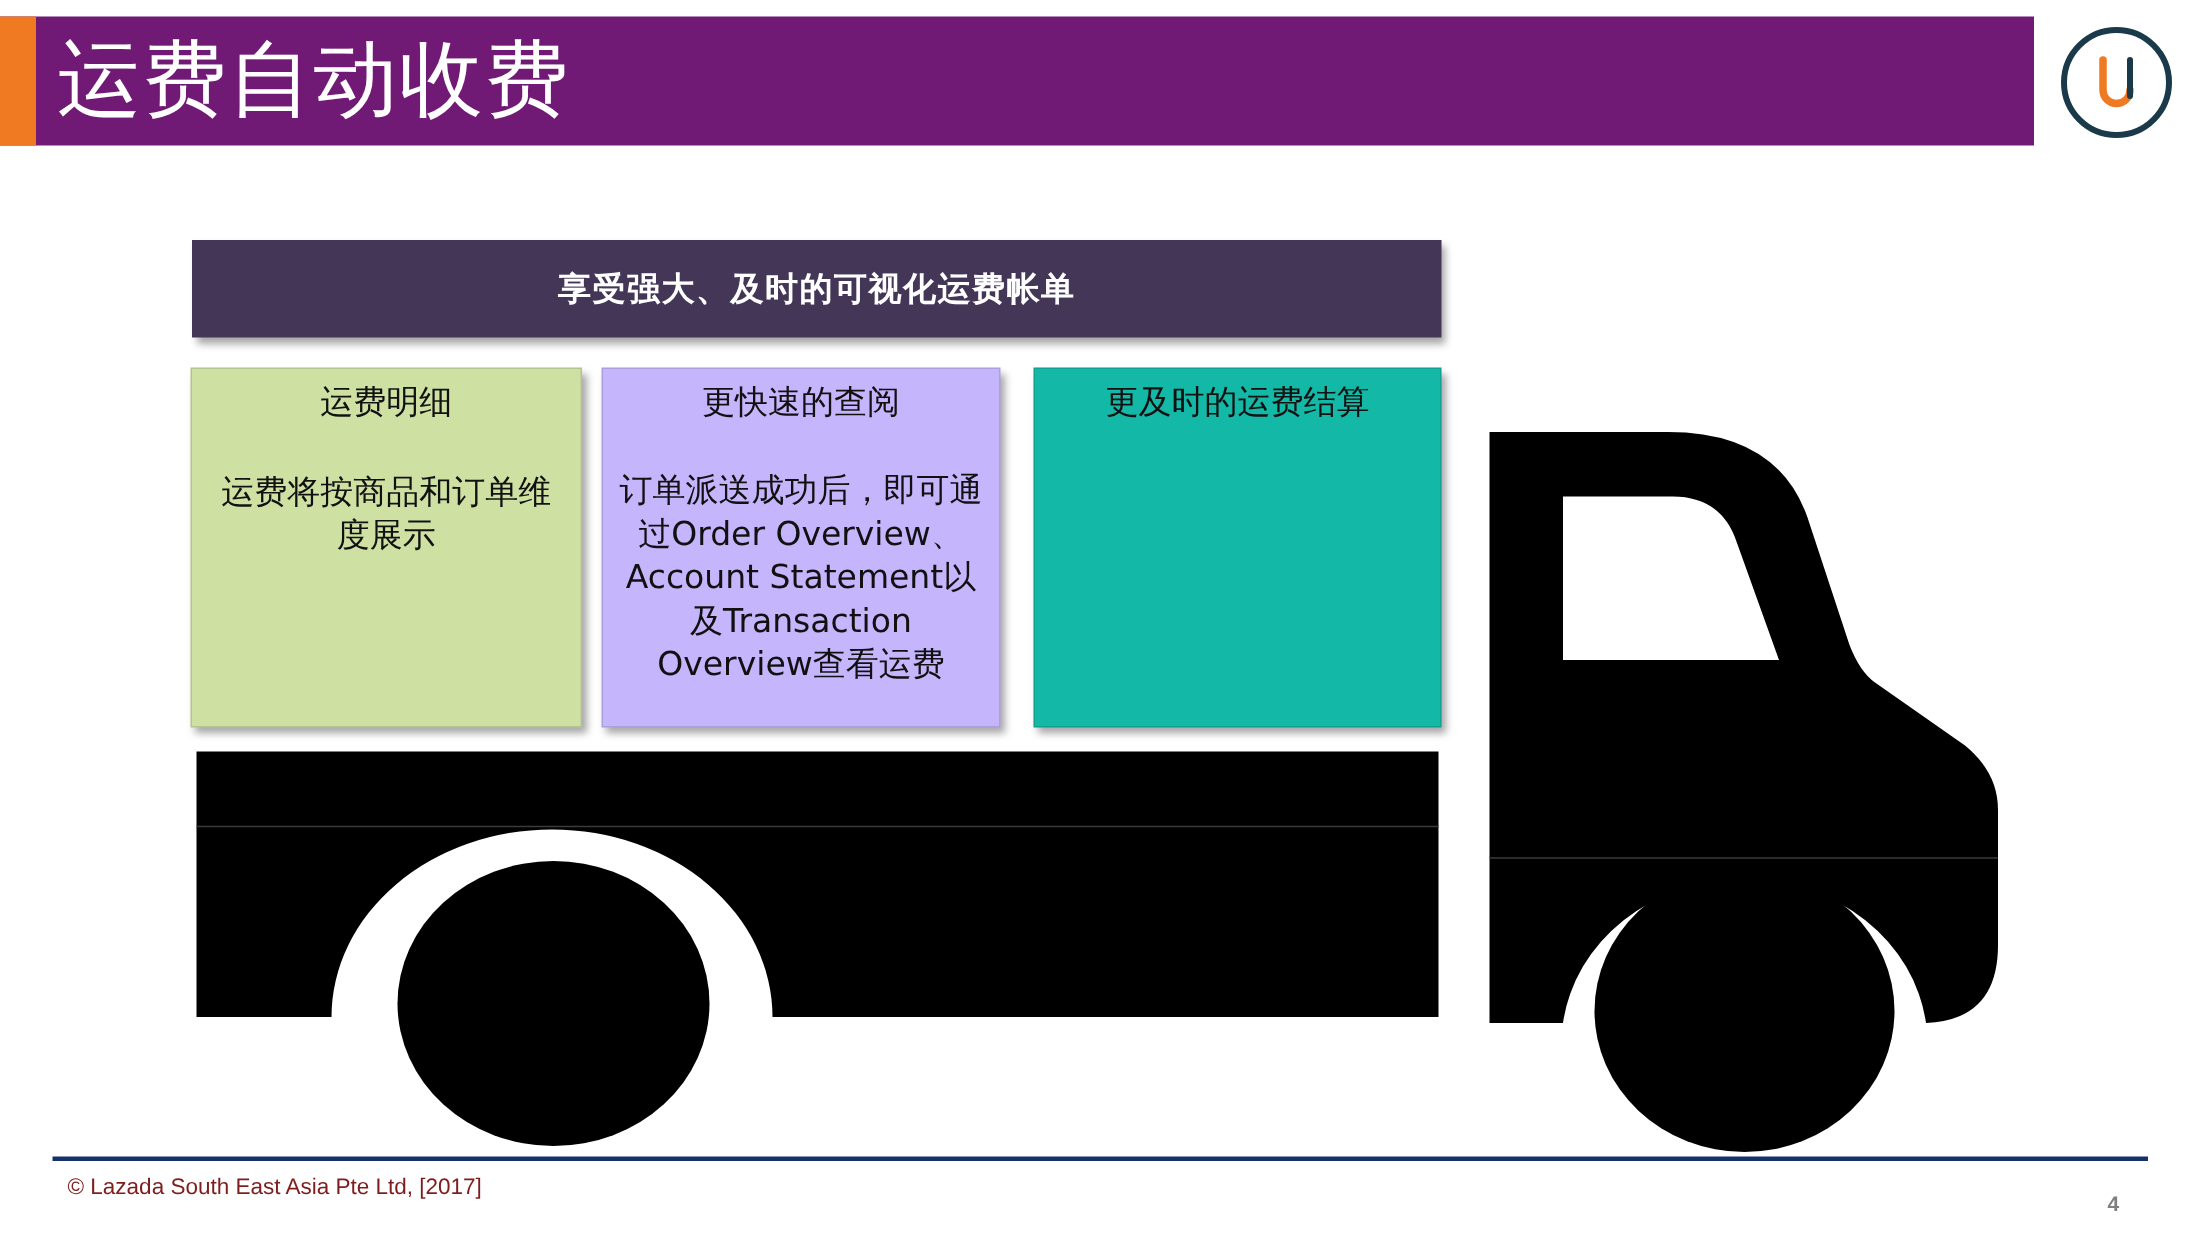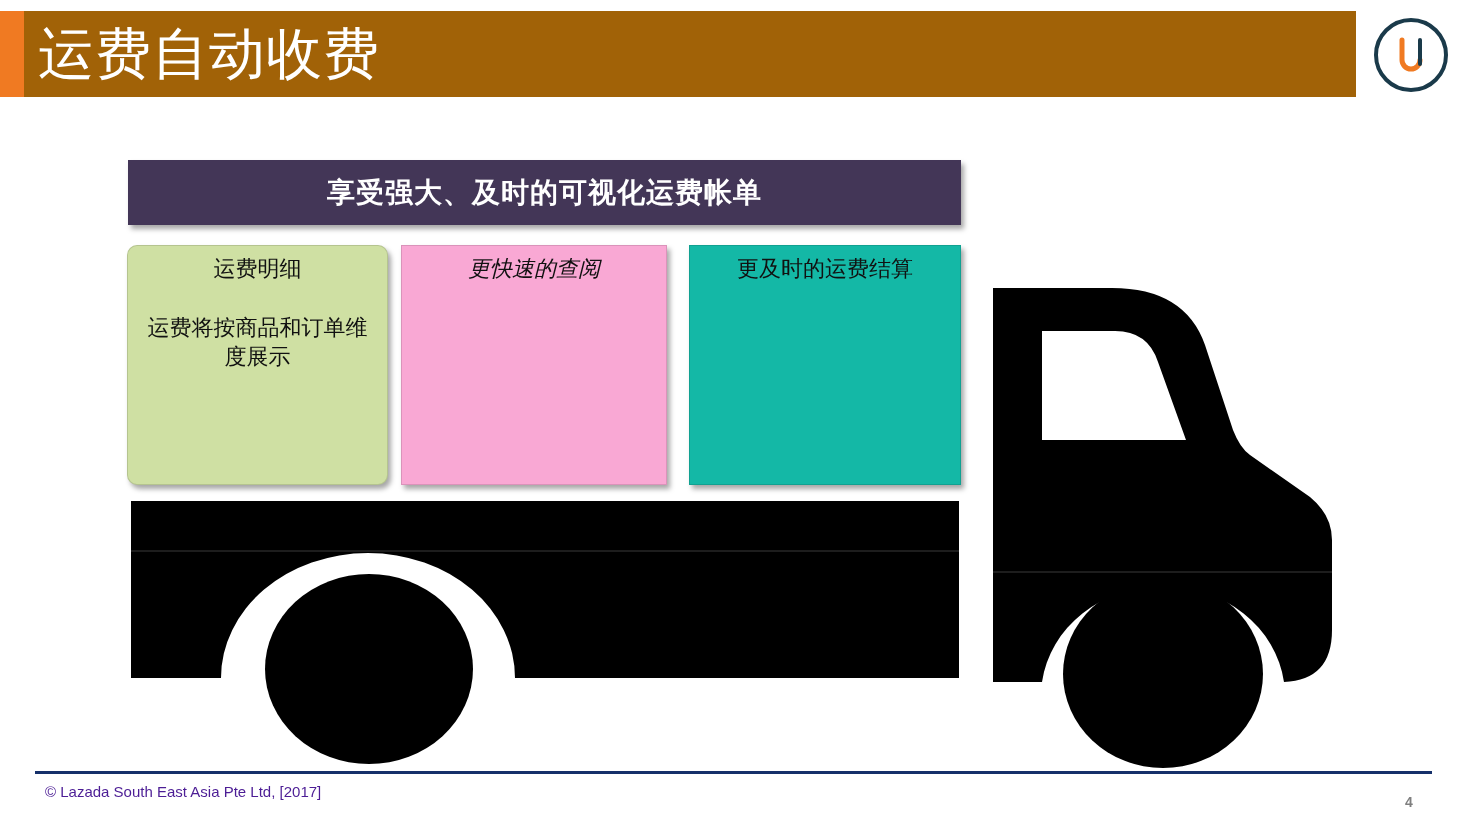--- a/index.html
+++ b/index.html
@@ -3,65 +3,65 @@
   <meta charset="utf-8">
   <style>
     html, body { margin: 0; padding: 0; }
     body {
       width: 1466px; height: 824px; position: relative; overflow: hidden;
       background: #ffffff;
       font-family: "DejaVu Sans", "Liberation Sans", sans-serif;
     }
     .title-bar {
       position: absolute; left: 0; top: 11px; width: 1356px; height: 86px;
-      background: #a16207;
+      background: #701a75;
     }
     .title-accent {
       position: absolute; left: 0; top: 0; width: 24px; height: 86px;
       background: #f07a22;
     }
     .title-text {
       position: absolute; left: 38px; top: 6px;
       color: #ffffff; font-size: 56px; line-height: 74px; letter-spacing: 1px;
       white-space: nowrap;
     }
     .logo {
       position: absolute; left: 1372px; top: 16px; width: 78px; height: 78px;
     }
     .banner {
       position: absolute; left: 128px; top: 160px; width: 833px; height: 65px;
       background: #433657;
       box-shadow: 3px 4px 5px rgba(0,0,0,0.35);
-      color: #ffffff; font-size: 28px; font-weight: bold;
+      color: #ffffff; font-size: 22px; font-weight: bold;
       display: flex; align-items: center; justify-content: center;
       letter-spacing: 1px;
     }
     .card {
       position: absolute; top: 245px; height: 240px;
       box-shadow: 3px 4px 5px rgba(0,0,0,0.35);
       border: 1px solid rgba(0,0,0,0.12);
       box-sizing: border-box;
       color: #111111; text-align: center;
       font-size: 22px; line-height: 29px;
       padding-top: 8px;
     }
     .card .card-title { display: block; margin-bottom: 30px; }
     .card .card-body { display: block; padding: 0 8px; }
-    .card-green { left: 127px; width: 261px; background: #cfe0a3; border-radius: 10px; }
-    .card-yellow { left: 401px; width: 266px; background: #f9a8d4; font-style: italic; }
+    .card-green { left: 127px; width: 261px; background: #cfe0a3; }
+    .card-yellow { left: 401px; width: 266px; background: #c4b5fd; }
     .card-orange { left: 689px; width: 272px; background: #14b8a6; }
     .truck { position: absolute; left: 0; top: 0; width: 1466px; height: 824px; }
     .footer-line {
       position: absolute; left: 35px; top: 771px; width: 1397px; height: 3px;
       background: #15306a;
     }
     .copyright {
       position: absolute; left: 45px; top: 783px;
       font-family: "Liberation Sans", sans-serif;
-      font-size: 15px; color: #4c1d95; white-space: nowrap;
+      font-size: 15px; color: #7f1d1d; white-space: nowrap;
     }
     .page-number {
       position: absolute; left: 1405px; top: 794px;
       font-family: "Liberation Sans", sans-serif;
       font-size: 14px; font-weight: bold; color: #7f7f7f;
     }
   </style>
 </head>
 <body>
 
@@ -78,20 +78,21 @@
 
 <div class="banner">享受强大、及时的可视化运费帐单</div>
 
 <div class="card card-green">
   <span class="card-title">运费明细</span>
   <span class="card-body" style="padding:0 14px;font-family:Liberation Serif, serif;">运费将按商品和订单维度展示</span>
 </div>
 
 <div class="card card-yellow">
   <span class="card-title">更快速的查阅</span>
+  <span class="card-body">订单派送成功后，即可通过Order Overview、Account Statement以及Transaction Overview查看运费</span>
 </div>
 
 <div class="card card-orange">
   <span class="card-title">更及时的运费结算</span>
 </div>
 
 <svg class="truck" viewBox="0 0 1466 824">
 
   <path d="M131 501 H959 V678 H515 A147 125 0 0 0 221 678 H131 Z" fill="#000"></path>
   <line x1="131" y1="551" x2="959" y2="551" stroke="#3a3a3a" stroke-width="1"></line>

